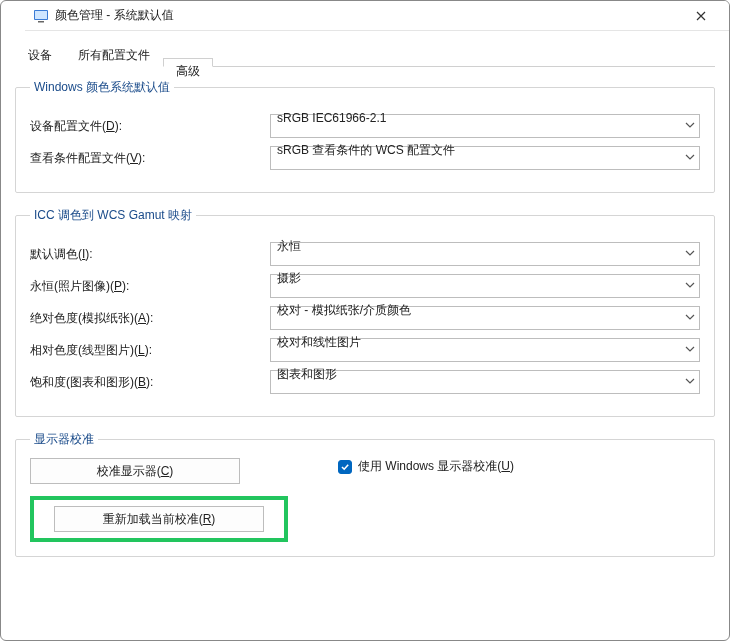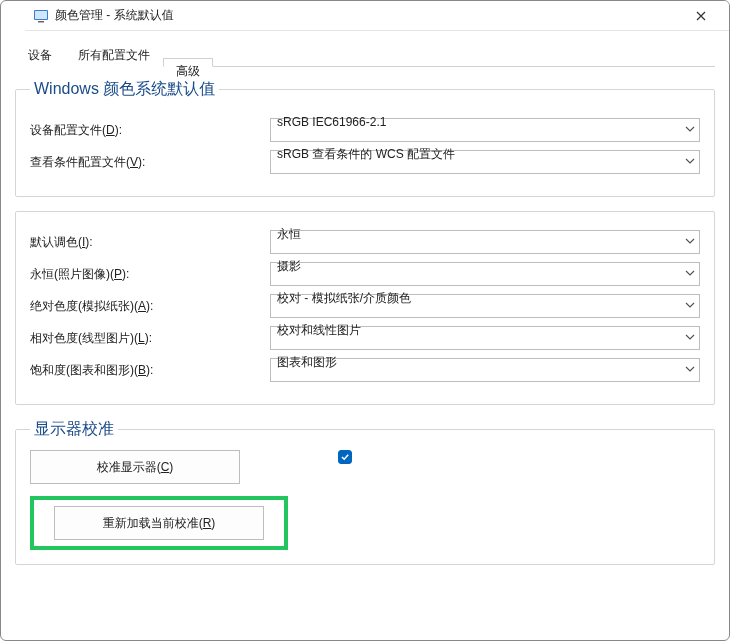--- a/index.html
+++ b/index.html
@@ -64,21 +64,21 @@
 
   fieldset {
     border: 1px solid #d5d5d5;
     border-radius: 2px;
     margin: 0 0 14px 0;
     padding: 10px 14px 14px 14px;
   }
   legend {
     padding: 0 4px;
     color: #1a4b8a;
-    font-size: 16px;
+    font-size: 12px;
   }
   .row {
     display: flex;
     align-items: center;
     margin: 8px 0;
   }
   .row-label {
     width: 240px;
     color: #222;
   }
@@ -98,21 +98,21 @@
   }
   .select .chev {
     position: absolute;
     right: 4px; top: 50%;
     transform: translateY(-50%);
     color: #555;
     pointer-events: none;
   }
 
   .btn {
-    height: 34px;
+    height: 26px;
     border: 1px solid #bdbdbd;
     background: #fdfdfd;
     display: flex;
     align-items: center;
     justify-content: center;
     cursor: pointer;
     color: #222;
     width: 210px;
   }
 
@@ -189,20 +189,21 @@
           <span>sRGB 查看条件的 WCS 配置文件</span>
           <span class="chev"><svg width="10" height="10" viewBox="0 0 10 10">
                 <path d="M1 3 L5 7 L9 3" fill="none" stroke="currentColor" stroke-width="1.2"></path>
               </svg></span>
         </div>
       </div>
     </div>
   </fieldset>
 
   <fieldset>
+    <legend>ICC 调色到 WCS Gamut 映射</legend>
 
     <div class="row">
       <div class="row-label"><span>默认调色(</span><span class="u">I</span><span>):</span></div>
       <div class="row-control">
         <div class="select">
           <span>永恒</span>
           <span class="chev"><svg width="10" height="10" viewBox="0 0 10 10">
                 <path d="M1 3 L5 7 L9 3" fill="none" stroke="currentColor" stroke-width="1.2"></path>
               </svg></span>
         </div>
@@ -276,18 +277,19 @@
             </div>
         </div>
       </div>
       <div>
         <label class="checkbox-row">
           <span class="checkbox">
             <svg width="10" height="10" viewBox="0 0 10 10">
                 <path d="M2 5 L4.2 7.2 L8.2 2.8" fill="none" stroke="#fff" stroke-width="1.6"></path>
               </svg>
           </span>
+          <span><span>使用 Windows 显示器校准(</span><span class="u">U</span><span>)</span></span>
         </label>
       </div>
     </div>
   </fieldset>
 
 </div>
 
 </body></html>

